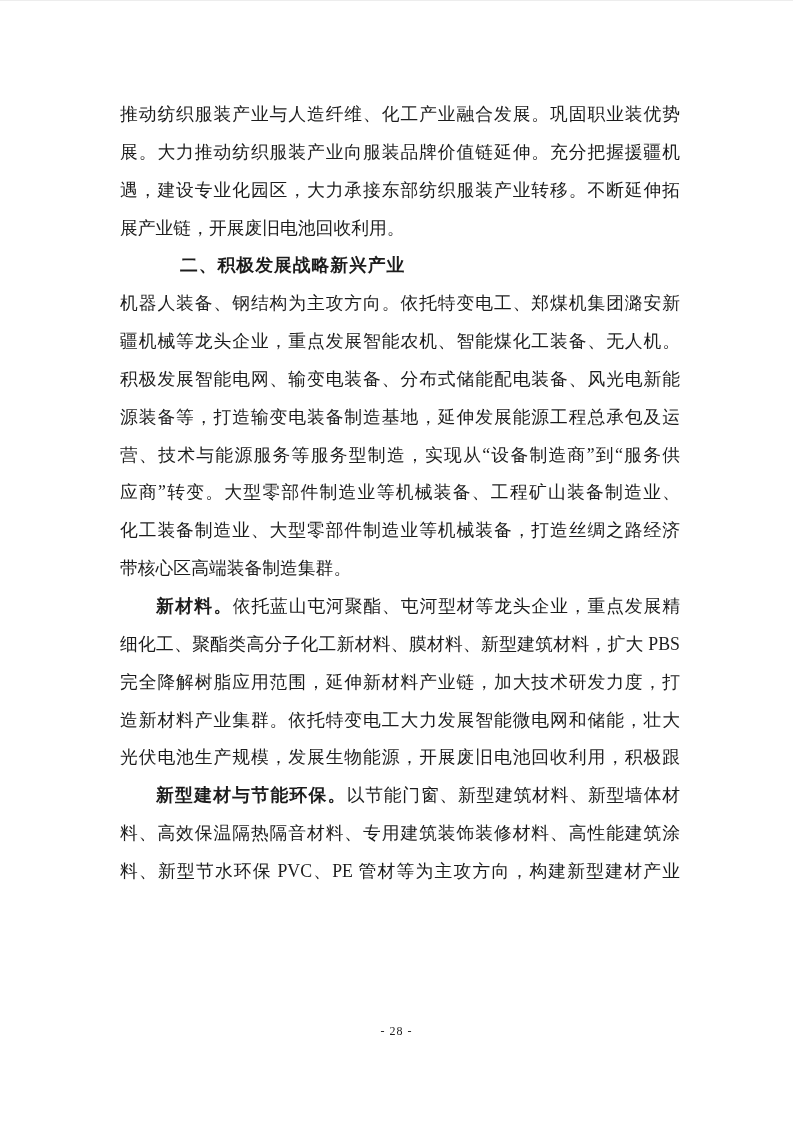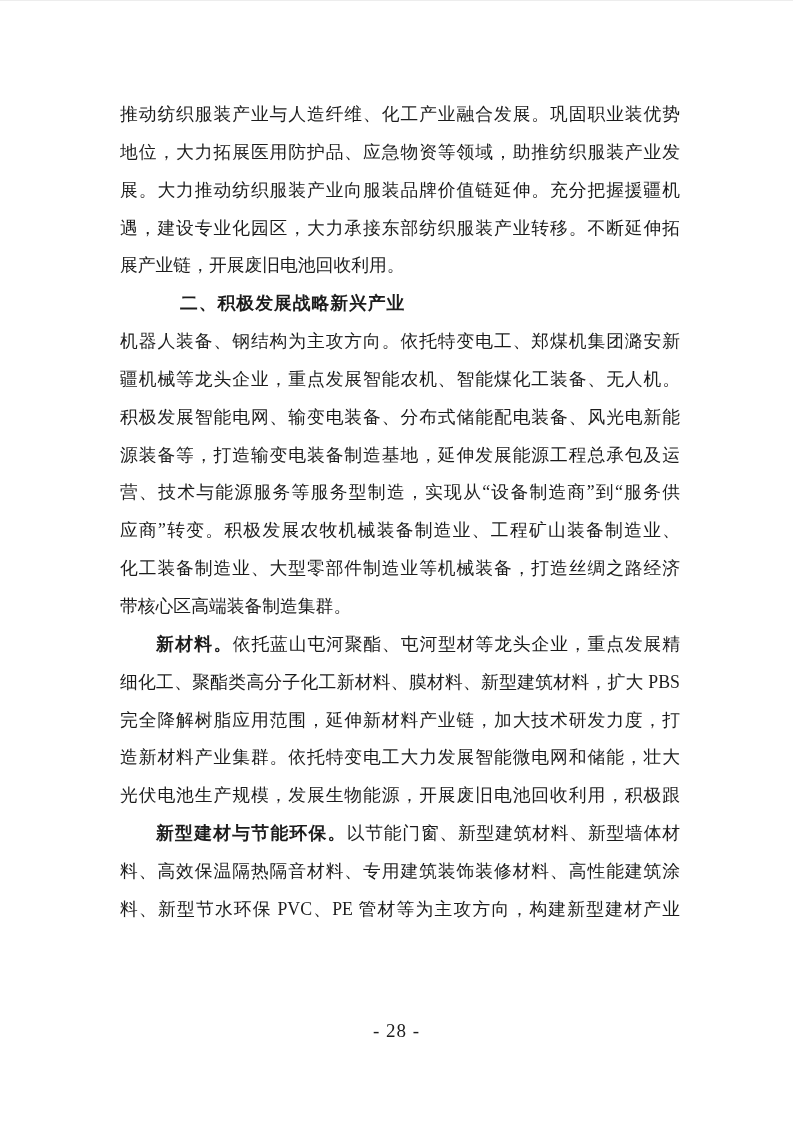--- a/index.html
+++ b/index.html
@@ -50,42 +50,41 @@
   }
   .footer {
     position: absolute;
     left: 0;
     right: 0;
     top: 1020px;
     height: 20px;
     line-height: 20px;
     text-align: center;
     font-family: "Liberation Serif", "DejaVu Serif", serif;
-    font-size: 19px;
+    font-size: 12px;
     color: #1c1c1c;
     letter-spacing: 1px;
   }
 </style>
 </head>
 <body>
 
 <div class="page">
   <div class="content">
       <div class="line"><span class="lead"></span><span class="rest">推动纺织服装产业与人造纤维、化工产业融合发展。巩固职业装优势</span></div>
-      <div class="line"><span class="lead"></span><span class="rest">地位，大力拓展医用防护品、应急物资等领域，助推纺织服装产业发</span></div>
       <div class="line"><span class="lead"></span><span class="rest">展。大力推动纺织服装产业向服装品牌价值链延伸。充分把握援疆机</span></div>
       <div class="line"><span class="lead"></span><span class="rest">遇，建设专业化园区，大力承接东部纺织服装产业转移。不断延伸拓</span></div>
       <div class="line last"><span class="lead"></span><span class="rest">展产业链，开展废旧电池回收利用。</span></div>
       <div class="line indent last heading"><span class="lead">二、积极发展战略新兴产业</span><span class="rest"></span></div>
       <div class="line"><span class="lead"></span><span class="rest">机器人装备、钢结构为主攻方向。依托特变电工、郑煤机集团潞安新</span></div>
       <div class="line"><span class="lead"></span><span class="rest">疆机械等龙头企业，重点发展智能农机、智能煤化工装备、无人机。</span></div>
       <div class="line"><span class="lead"></span><span class="rest">积极发展智能电网、输变电装备、分布式储能配电装备、风光电新能</span></div>
       <div class="line"><span class="lead"></span><span class="rest">源装备等，打造输变电装备制造基地，延伸发展能源工程总承包及运</span></div>
       <div class="line"><span class="lead"></span><span class="rest">营、技术与能源服务等服务型制造，实现从“设备制造商”到“服务供</span></div>
-      <div class="line"><span class="lead"></span><span class="rest">应商”转变。积极发展农牧机械装备制造业、工程矿山装备制造业、</span></div>
+      <div class="line"><span class="lead"></span><span class="rest">应商”转变。大型零部件制造业等机械装备、工程矿山装备制造业、</span></div>
       <div class="line"><span class="lead"></span><span class="rest">化工装备制造业、大型零部件制造业等机械装备，打造丝绸之路经济</span></div>
       <div class="line last"><span class="lead"></span><span class="rest">带核心区高端装备制造集群。</span></div>
       <div class="line indent"><span class="lead">新材料。</span><span class="rest">依托蓝山屯河聚酯、屯河型材等龙头企业，重点发展精</span></div>
       <div class="line"><span class="lead"></span><span class="rest">细化工、聚酯类高分子化工新材料、膜材料、新型建筑材料，扩大 PBS</span></div>
       <div class="line"><span class="lead"></span><span class="rest">完全降解树脂应用范围，延伸新材料产业链，加大技术研发力度，打</span></div>
       <div class="line"><span class="lead"></span><span class="rest">造新材料产业集群。依托特变电工大力发展智能微电网和储能，壮大</span></div>
       <div class="line"><span class="lead"></span><span class="rest">光伏电池生产规模，发展生物能源，开展废旧电池回收利用，积极跟</span></div>
       <div class="line indent"><span class="lead">新型建材与节能环保。</span><span class="rest">以节能门窗、新型建筑材料、新型墙体材</span></div>
       <div class="line"><span class="lead"></span><span class="rest">料、高效保温隔热隔音材料、专用建筑装饰装修材料、高性能建筑涂</span></div>
       <div class="line"><span class="lead"></span><span class="rest">料、新型节水环保 PVC、PE 管材等为主攻方向，构建新型建材产业</span></div>

